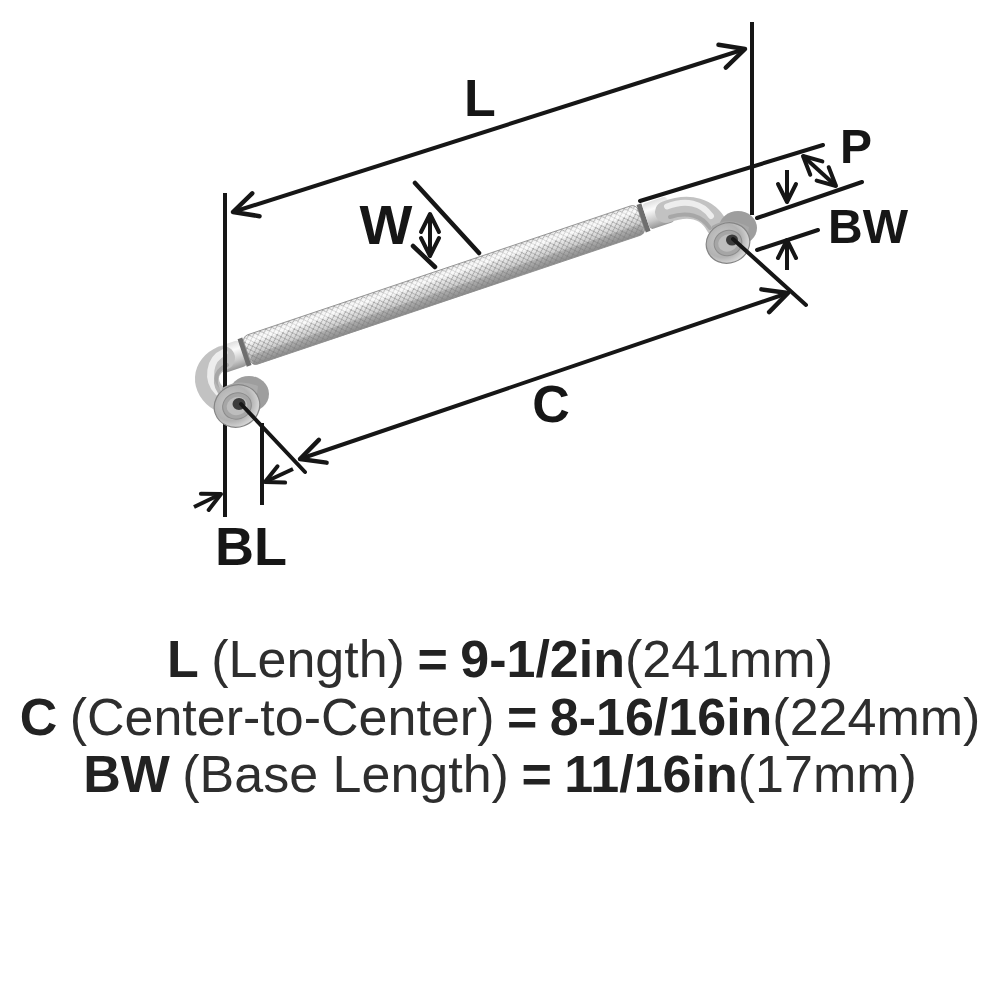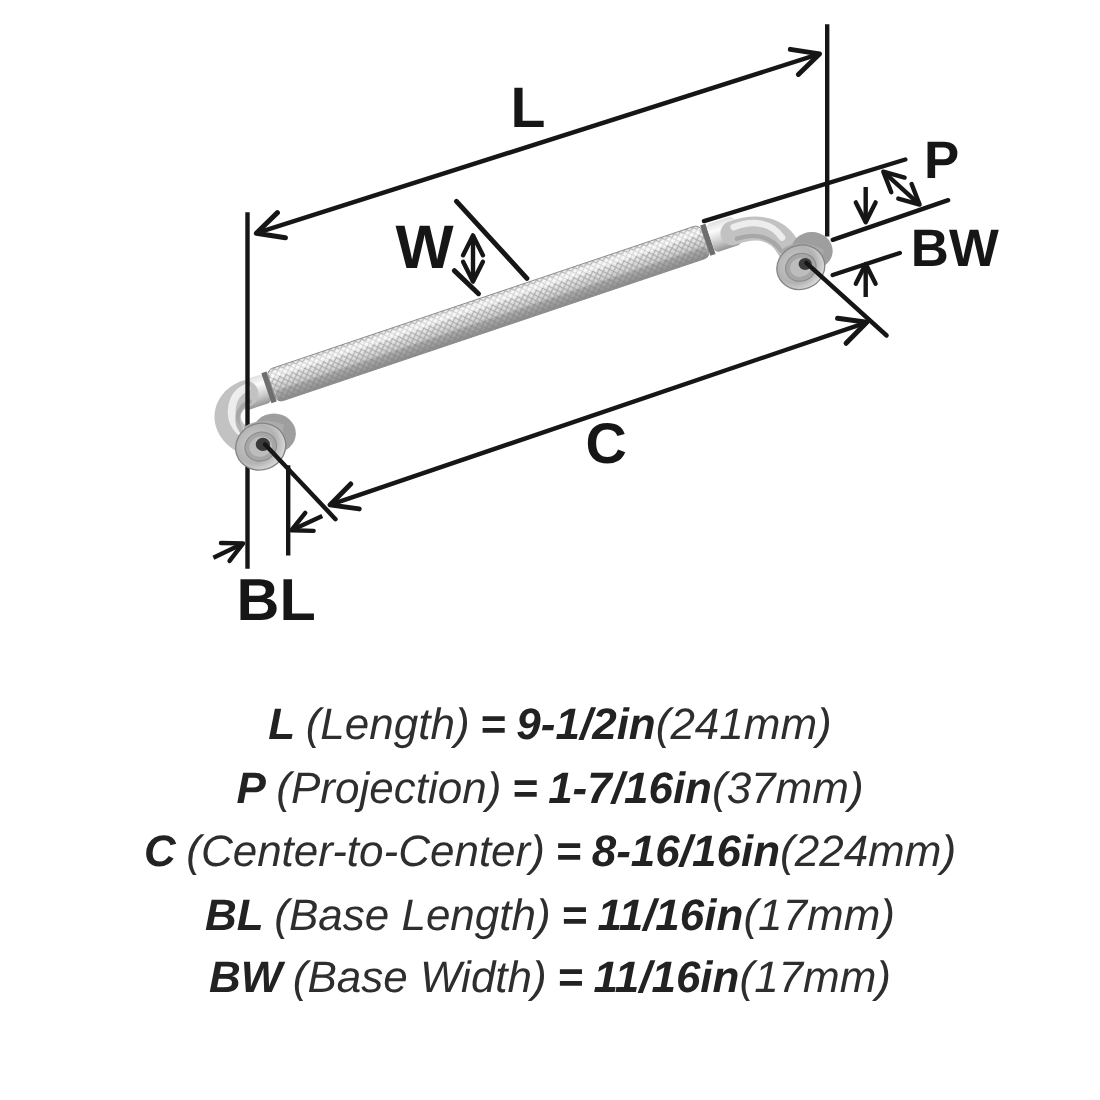--- a/index.html
+++ b/index.html
@@ -6,21 +6,21 @@
   .stage{
     position:relative;width:1000px;height:1000px;background:#fff;overflow:hidden;
     font-family:"Liberation Sans",sans-serif;
   }
   .drawing{position:absolute;left:0;top:0;}
   .dim-label{
     font-family:"Liberation Sans",sans-serif;
     font-weight:700;fill:#161616;
   }
   .legend{position:absolute;left:0;top:631px;width:1000px;text-align:center;color:#222;}
-  .lrow{line-height:57.5px;font-size:40px;white-space:nowrap;font-style:italic;}
+  .lrow{line-height:57.5px;font-size:52px;white-space:nowrap;}
   .b{font-weight:700;color:#222;}
   .r{font-weight:400;color:#2e2e2e;}
   .sp{margin-right:0.24em;}
 </style>
 </head>
 <body>
 
 <div class="stage">
 
   <svg class="drawing" width="1000" height="620" viewBox="0 0 1000 620">
@@ -129,26 +129,20 @@
     <text class="dim-label" x="551" y="404" font-size="52" text-anchor="middle" dominant-baseline="central">C</text>
     <text class="dim-label" x="251" y="546" font-size="54" text-anchor="middle" dominant-baseline="central">BL</text>
     <text class="dim-label" x="868" y="226" font-size="48" text-anchor="middle" dominant-baseline="central">BW</text>
   </svg>
 
   <div class="legend">
     <div class="lrow">
       <span class="b sp">L</span><span class="r sp">(Length)</span><span class="b sp">=</span><span class="b">9-1/2in</span><span class="r">(241mm)</span>
     </div>
     <div class="lrow">
-      <span class="b sp">P</span><span class="r sp">(Projection)</span><span class="b sp">=</span><span class="b">1-7/16in</span><span class="r">(37mm)</span>
-    </div>
-    <div class="lrow">
       <span class="b sp">C</span><span class="r sp">(Center-to-Center)</span><span class="b sp">=</span><span class="b">8-16/16in</span><span class="r">(224mm)</span>
     </div>
     <div class="lrow">
-      <span class="b sp">BL</span><span class="r sp">(Base Length)</span><span class="b sp">=</span><span class="b">11/16in</span><span class="r">(17mm)</span>
-    </div>
-    <div class="lrow">
-      <span class="b sp">BW</span><span class="r sp">(Base Width)</span><span class="b sp">=</span><span class="b">11/16in</span><span class="r">(17mm)</span>
+      <span class="b sp">BW</span><span class="r sp">(Base Length)</span><span class="b sp">=</span><span class="b">11/16in</span><span class="r">(17mm)</span>
     </div>
   </div>
 
 </div>
 
 </body></html>

